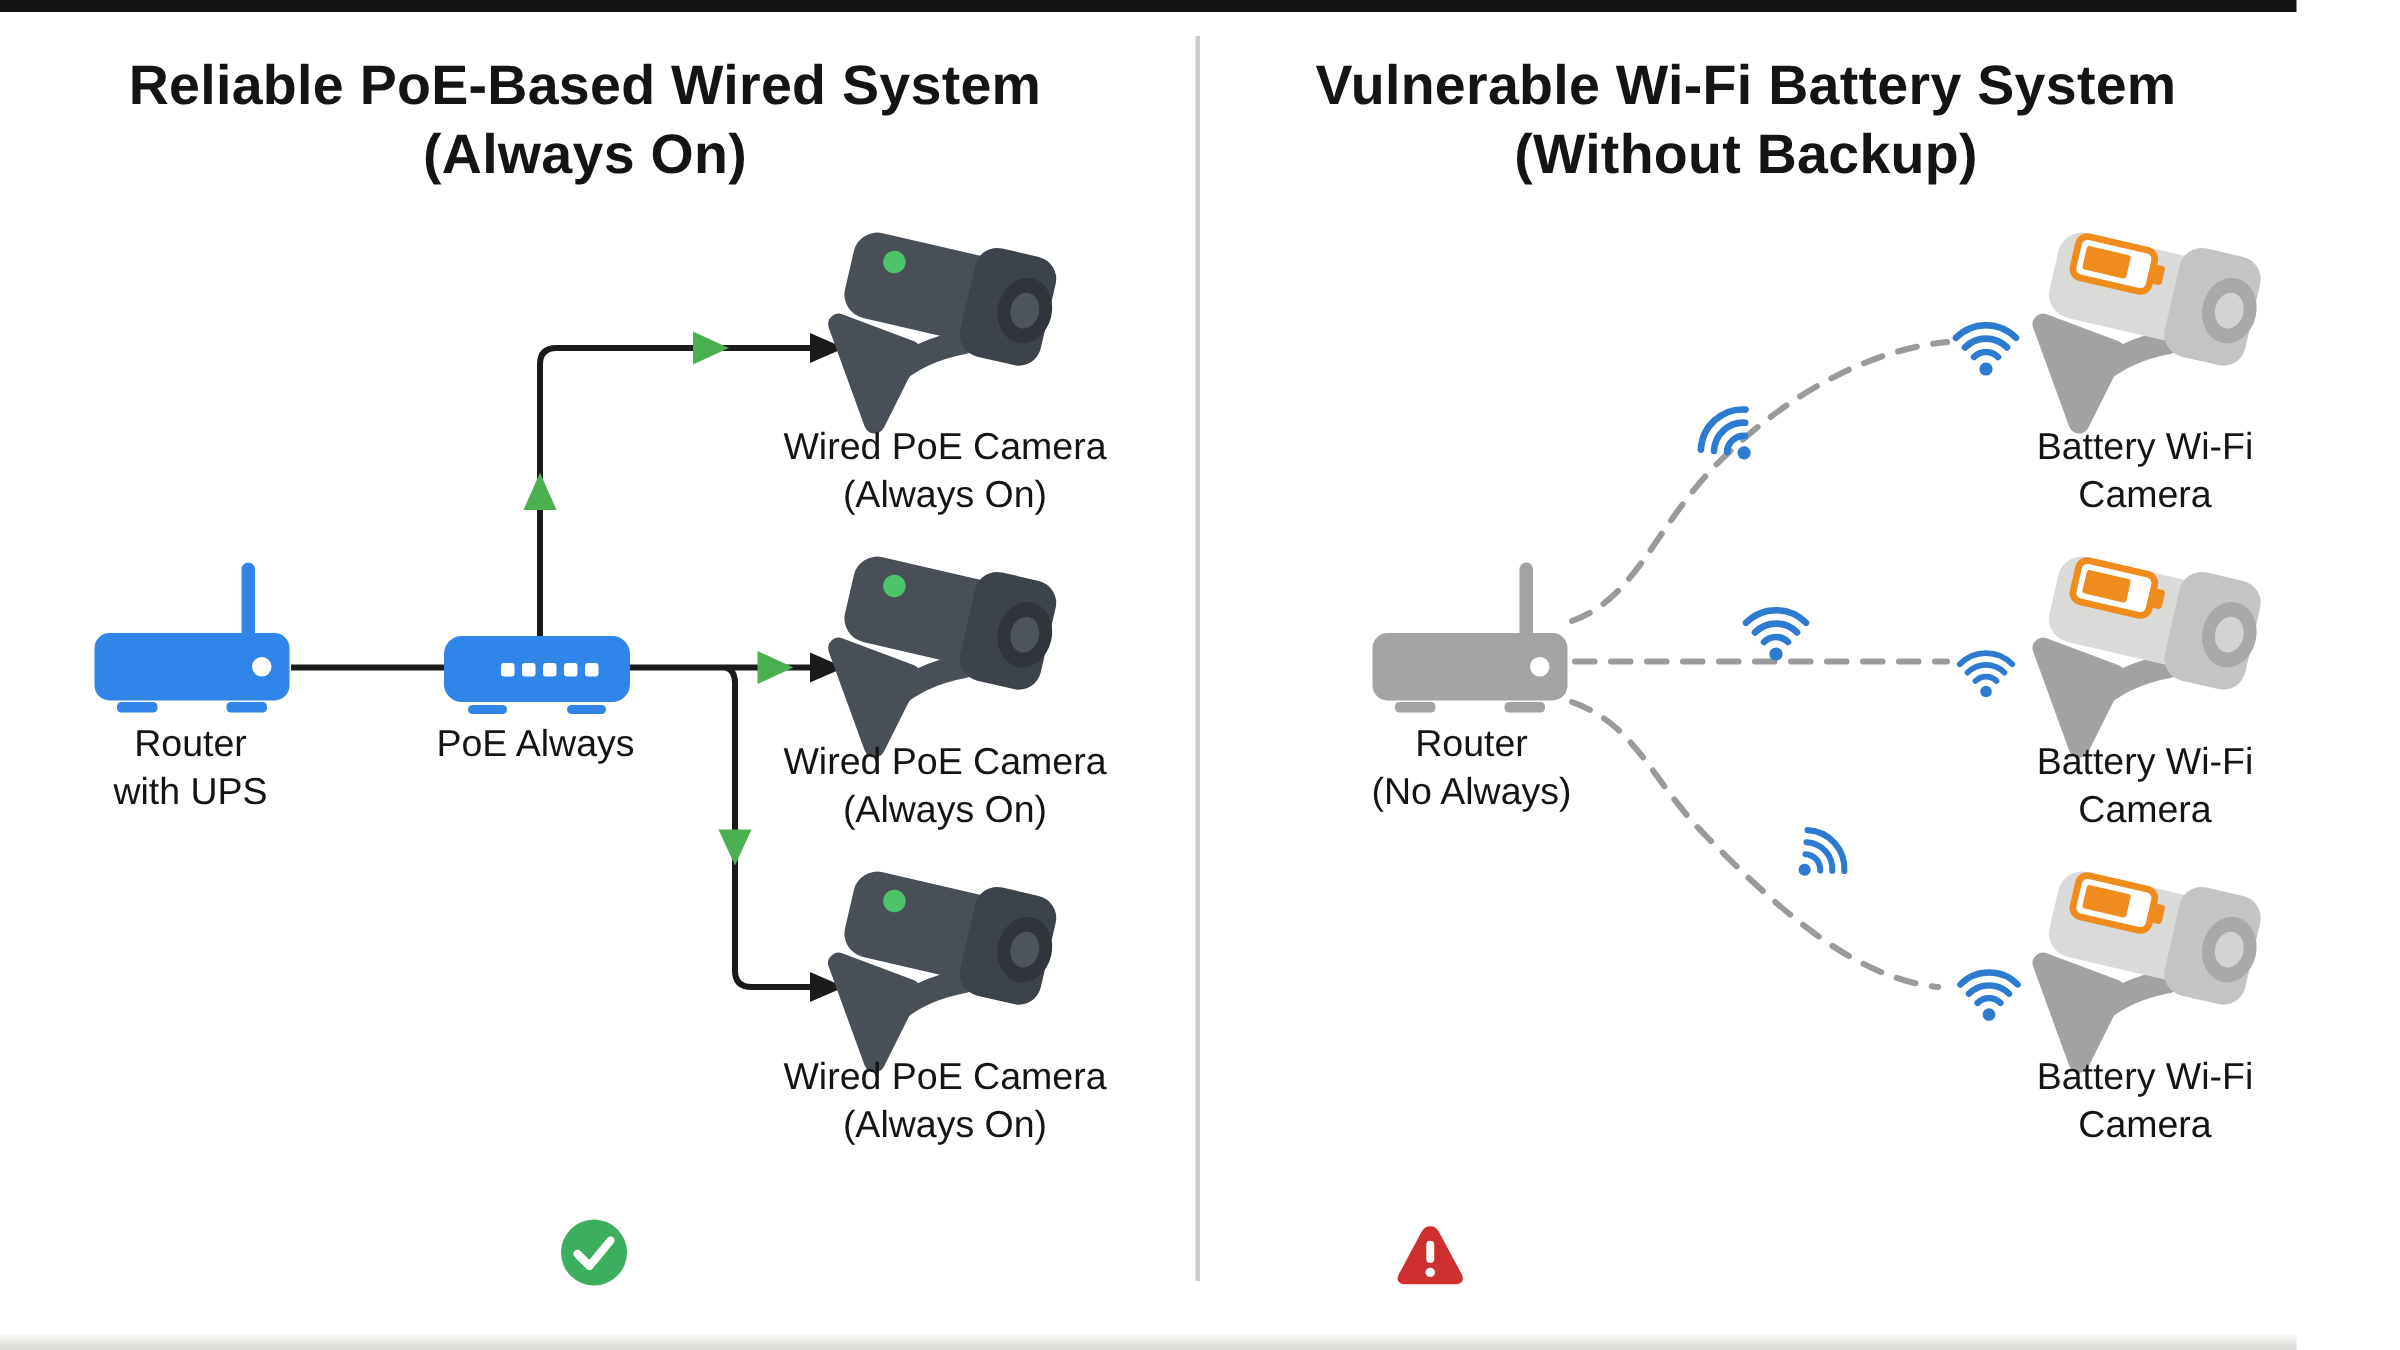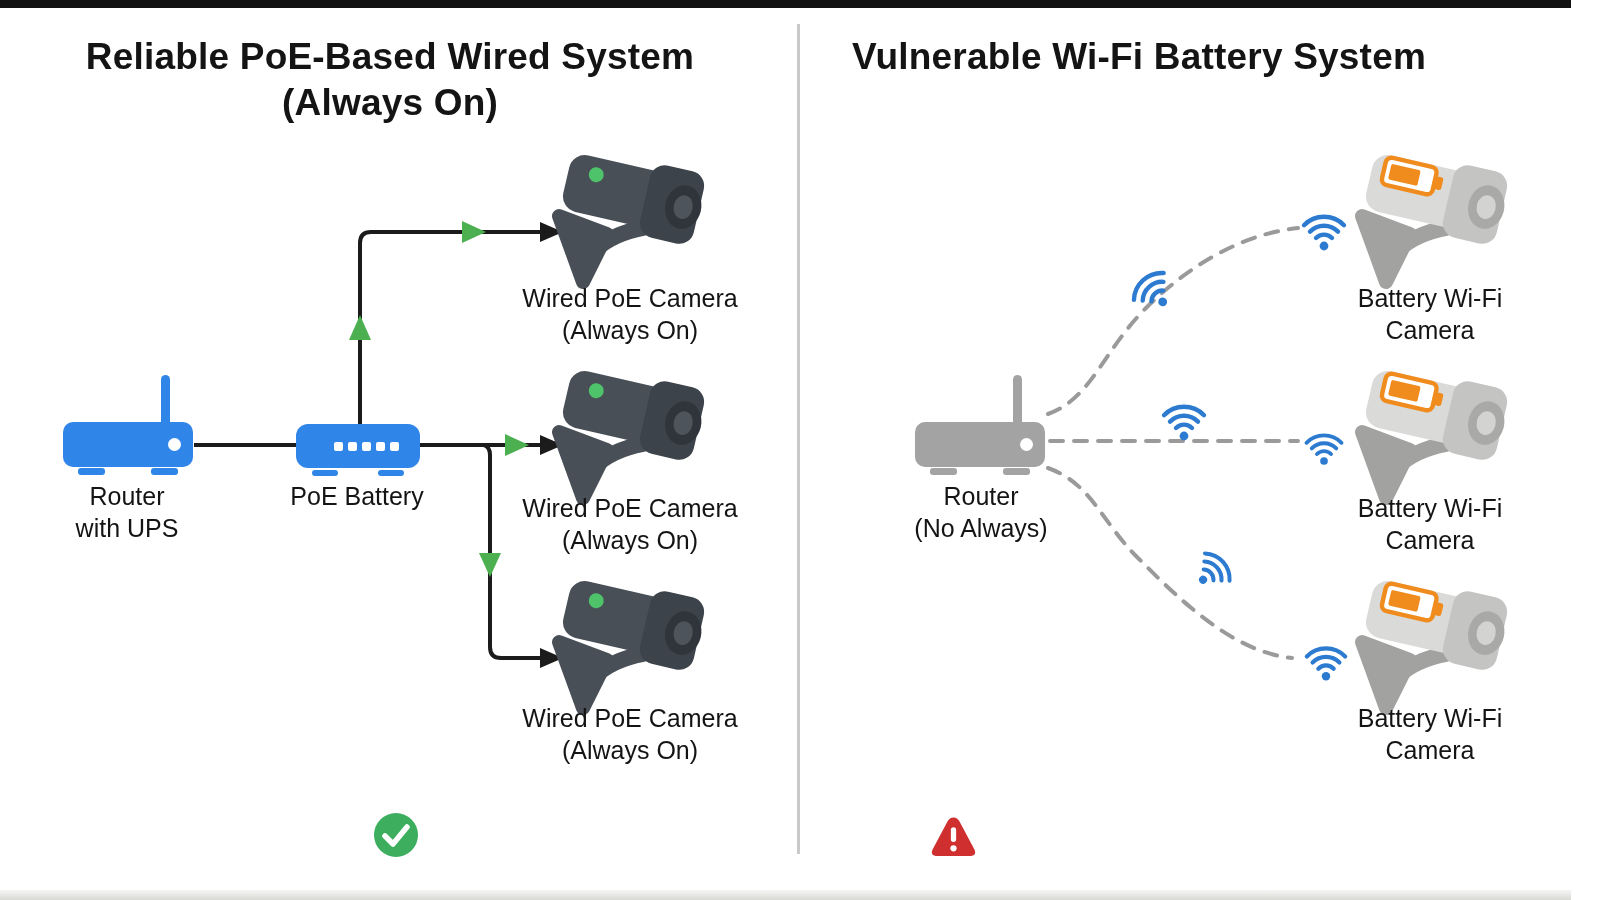--- a/index.html
+++ b/index.html
@@ -6,30 +6,30 @@
     --device-blue:#2f86e8; --device-gray:#a3a3a3; --wifi-blue:#2c7bd0;
     --link-black:#1b1b1b; --arrow-green:#4caf50; --check-green:#3cae5d;
     --warning-red:#d02f2f; --battery-orange:#f08c1e;
     --cam-dark-body:#484f57; --cam-dark-front:#3c434a; --cam-dark-lens:#2f353b; --cam-dark-lensin:#4d545c;
     --cam-light-body:#dadad8; --cam-light-front:#c4c4c2; --cam-light-bracket:#a2a2a0;
     --cam-light-lens:#a9a9a7; --cam-light-lensin:#d3d3d1;
     --led-green:#4fc36a; --dash-gray:#9a9a9a; --text:#141414; --divider:#c9c9c9;
   }
   html,body{margin:0;padding:0;background:#fff;}
   .stage{position:relative;width:1531px;height:900px;background:#ffffff;overflow:hidden;
-         font-family:"Liberation Sans", sans-serif;color:var(--text);padding-left:40px;}
+         font-family:"Liberation Sans", sans-serif;color:var(--text);}
   .abs{position:absolute;}
   .topbar{left:0;top:0;width:1600px;height:8px;background:#121212;}
   .bottomstrip{left:0;top:890px;width:1600px;height:10px;
     background:linear-gradient(to bottom,#f6f6f4,#d8d8d5);}
   .divider{left:797px;top:24px;width:3px;height:830px;background:var(--divider);}
 
   .title{font-size:37px;font-weight:700;line-height:46px;text-align:center;letter-spacing:.2px;}
   .title-left{left:30px;top:34px;width:720px;}
-  .title-right{left:789px;top:34px;width:700px;}
+  .title-right{left:814px;top:34px;width:700px;}
 
   .lbl{font-size:25px;line-height:32px;text-align:center;}
   .lbl-router-left{left:37px;top:480px;width:180px;}
   .lbl-switch{left:267px;top:480px;width:180px;}
   .lbl-cam-left{left:480px;width:300px;}
   .lbl-router-right{left:851px;top:480px;width:260px;}
   .lbl-cam-right{left:1280px;width:300px;}
   .row1{top:282px;} .row2{top:492px;} .row3{top:702px;}
 
   
@@ -122,20 +122,21 @@
   <div class="abs topbar"></div>
   <div class="abs bottomstrip"></div>
   <div class="abs divider"></div>
 
   <div class="abs title title-left">
     <div>Reliable PoE-Based Wired System</div>
     <div>(Always On)</div>
   </div>
   <div class="abs title title-right">
     <div>Vulnerable Wi-Fi Battery System</div>
+    <div>(Without Backup)</div>
   </div>
 
   <svg class="abs links" viewBox="0 0 1600 900">
 
     <g>
       <path class="cable" d="M194 445 H 296"></path>
       <path class="cable" d="M360 424 V 243 Q360 232 371 232 H 540"></path>
       <path class="cable" d="M418 445 H 540"></path>
       <path class="cable" d="M484 445 Q490 447 490 455 V 647 Q490 658 501 658 H 540"></path>
     </g>
@@ -175,21 +176,21 @@
     <div class="dots">
       <span></span>
         <span></span>
         <span></span>
         <span></span>
         <span></span>
     </div>
     <div class="foot f1"></div>
     <div class="foot f2"></div>
   </div>
-  <div class="abs lbl lbl-switch">PoE Battery</div>
+  <div class="abs lbl lbl-switch">PoE Always</div>
 
   <svg class="abs cam" style="left:545px;top:152px;">
       <use href="#cam-dark"></use>
     </svg>
   <svg class="abs cam" style="left:545px;top:368px;">
       <use href="#cam-dark"></use>
     </svg>
   <svg class="abs cam" style="left:545px;top:578px;">
       <use href="#cam-dark"></use>
     </svg>

